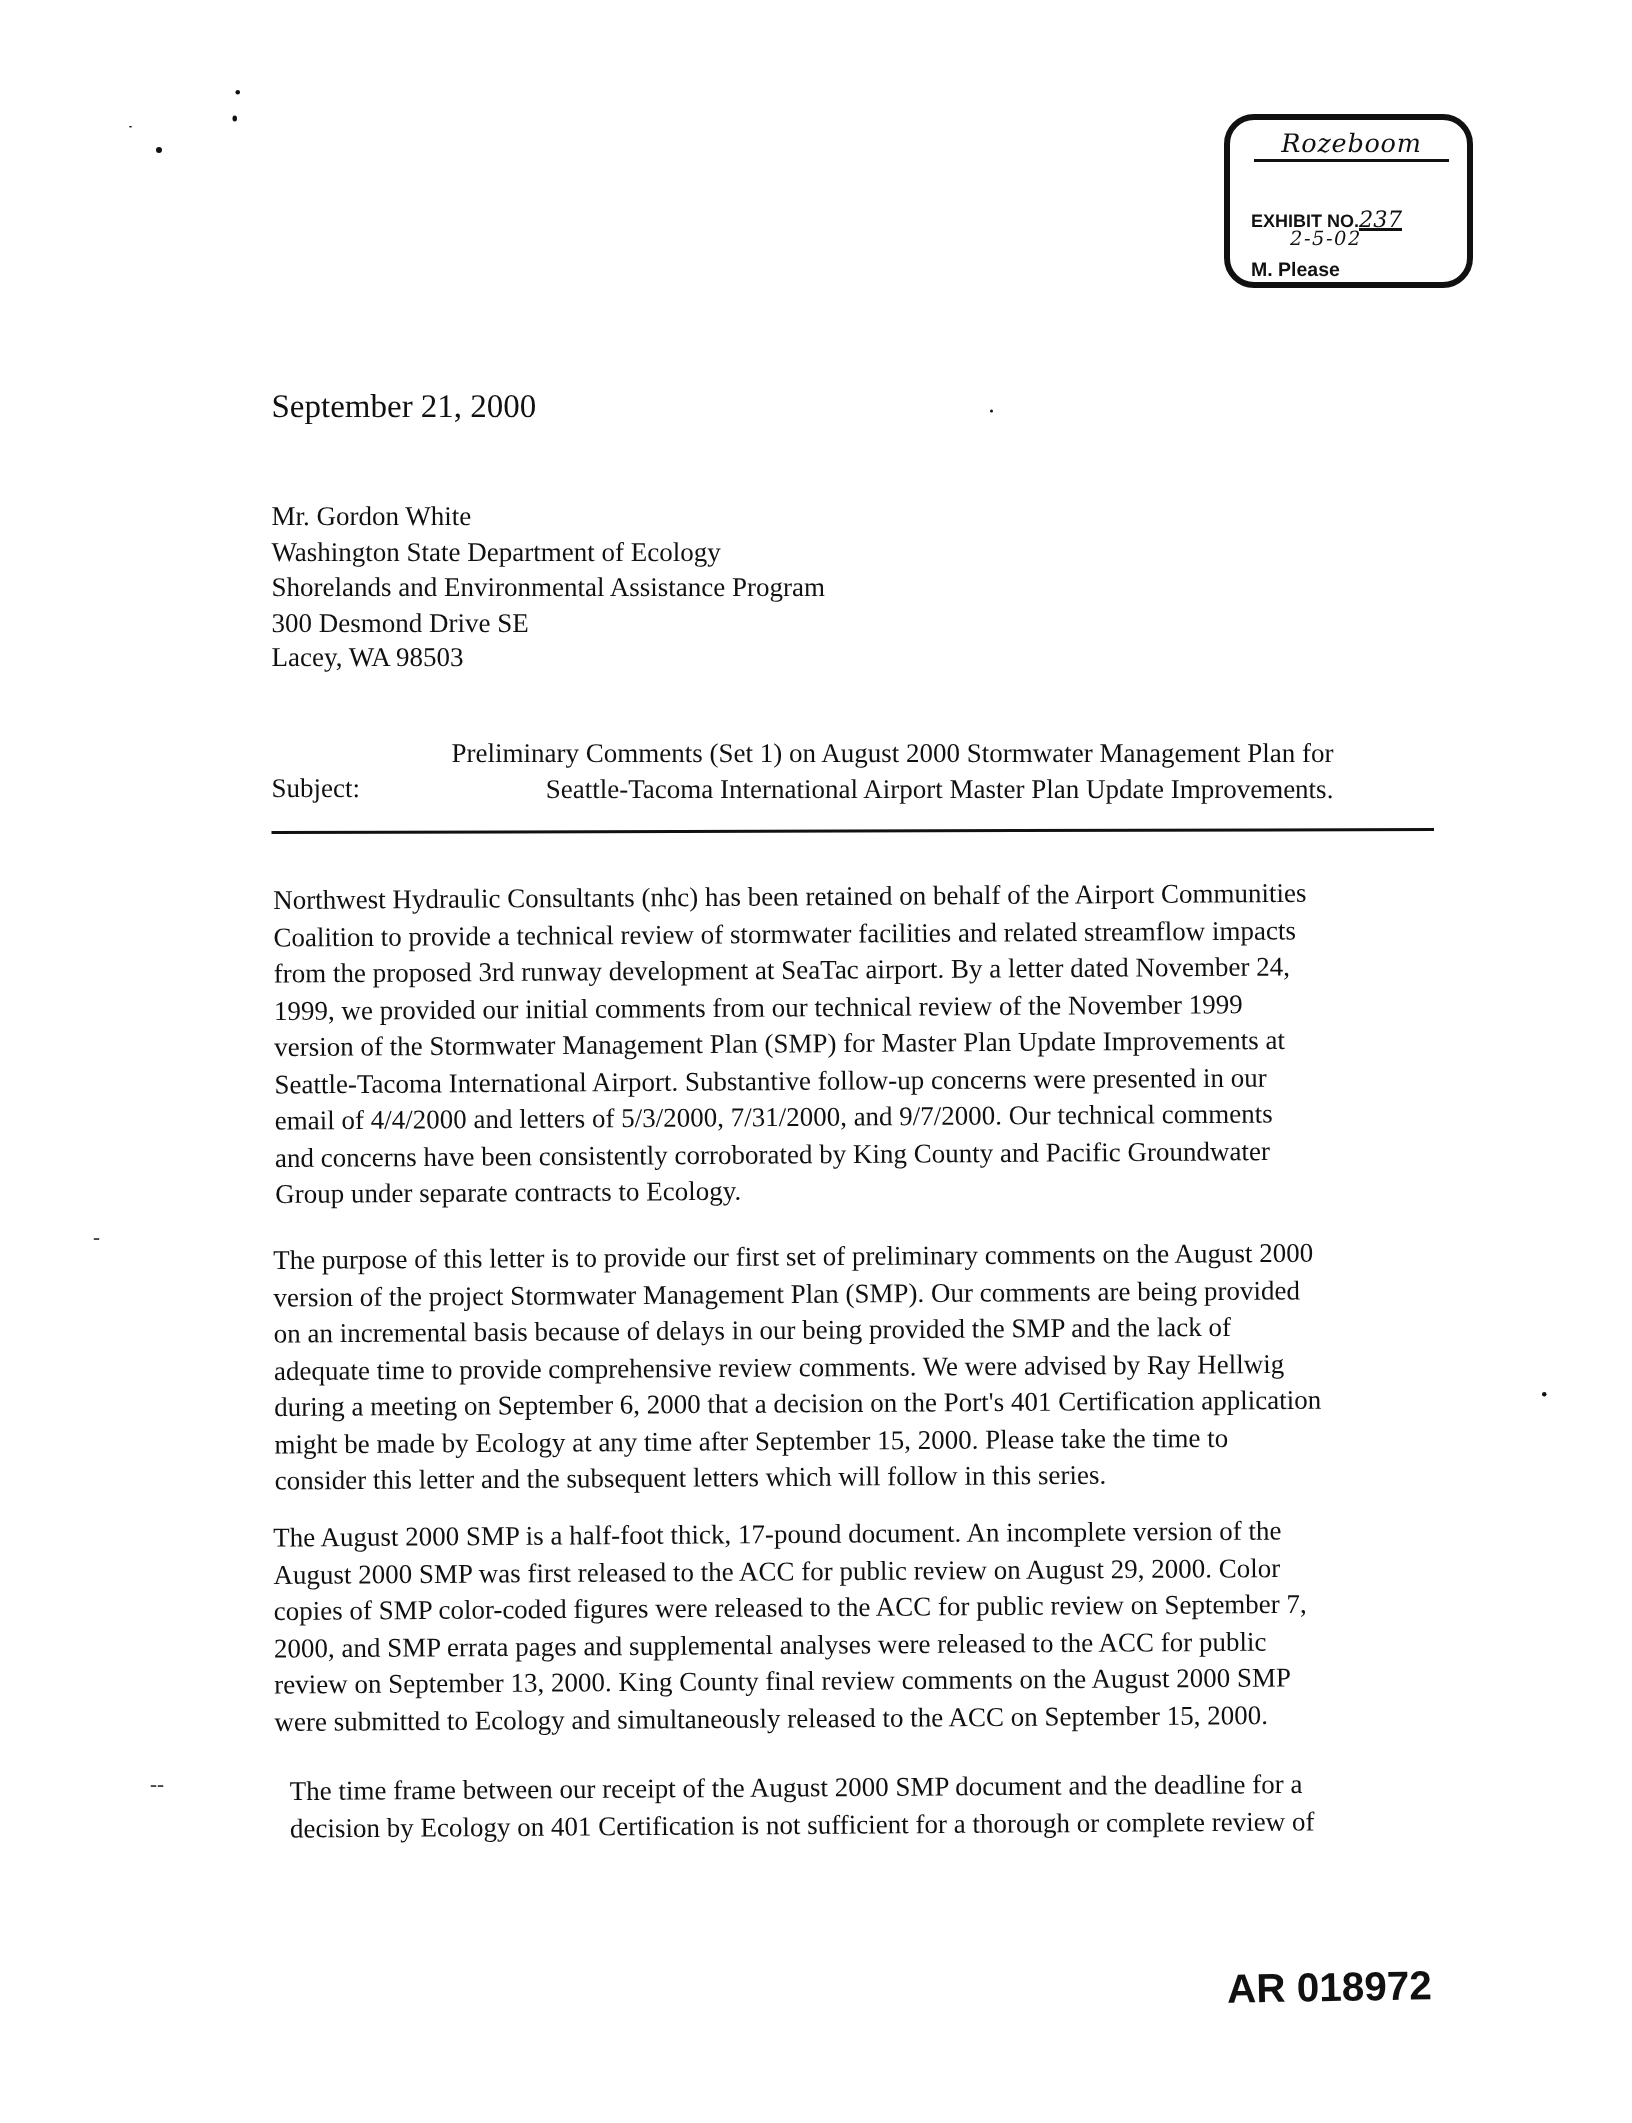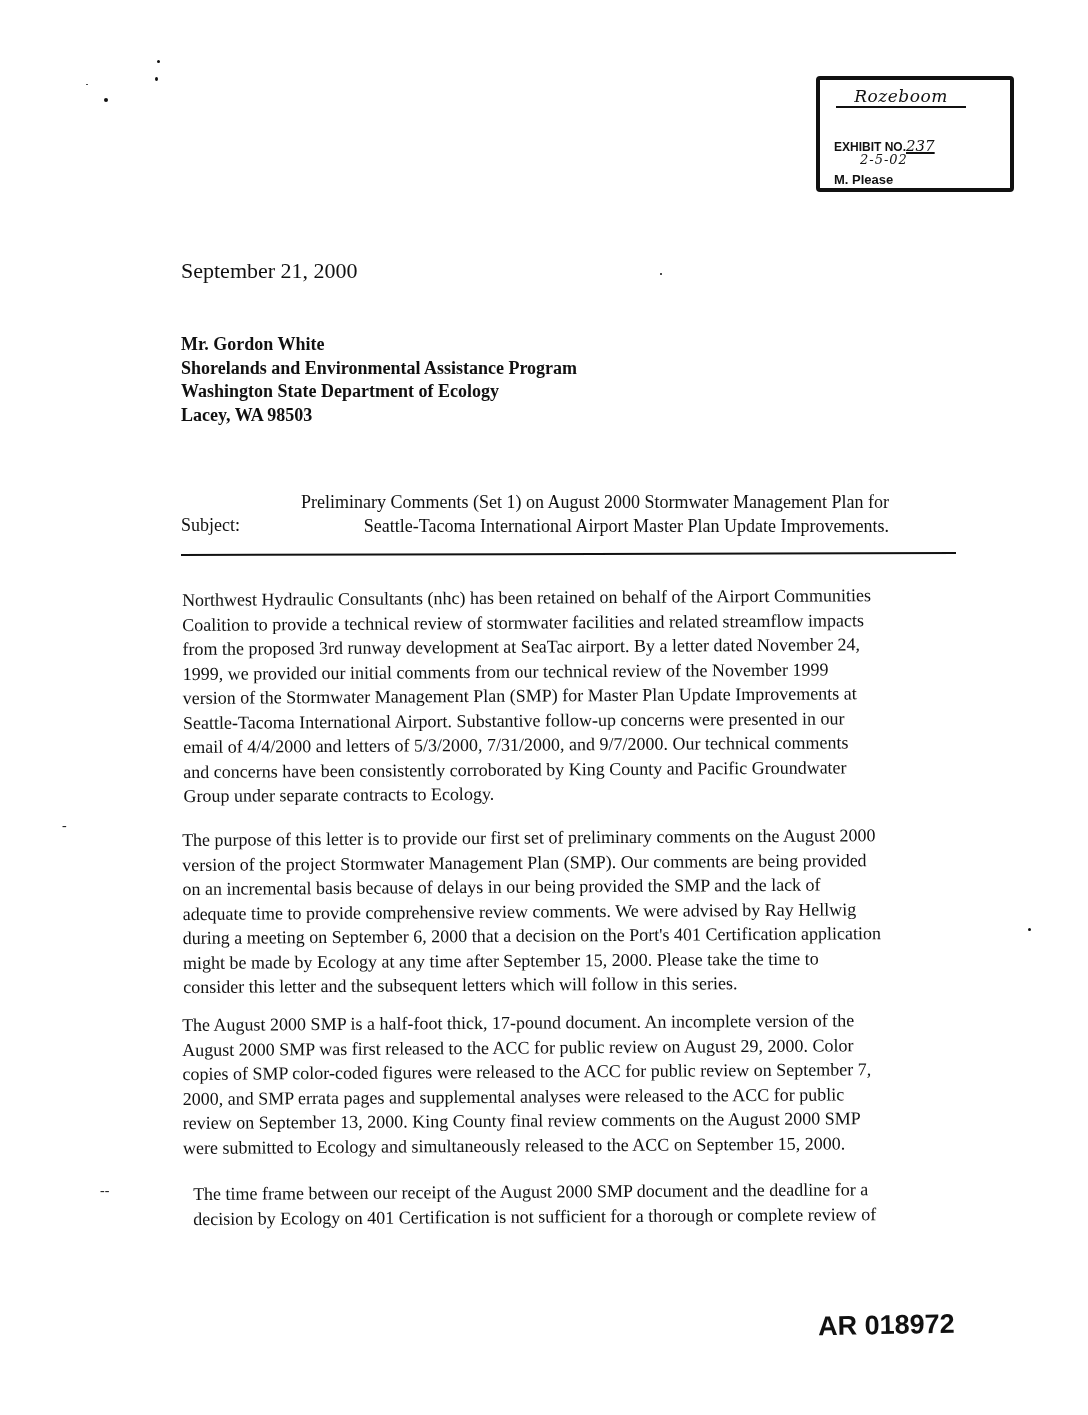--- a/index.html
+++ b/index.html
@@ -4,22 +4,22 @@
   <style>
     html, body { margin: 0; padding: 0; background: #ffffff; }
     body {
       width: 1088px; height: 1415px; position: relative; overflow: hidden;
       font-family: "Liberation Serif", serif; color: #111;
     }
     .page { position: absolute; left: 0; top: 0; width: 1088px; height: 1415px; }
     .speck { position: absolute; background: #111; border-radius: 50%; }
 
     .stamp {
-      position: absolute; left: 816px; top: 76px; width: 198px; height: 116px;
-      border: 4px solid #111; border-radius: 4px; box-sizing: border-box;
+      position: absolute; left: 816px; top: 76px; width: 166px; height: 116px;
+      border: 4px solid #111; border-radius: 20px; box-sizing: border-box;
       font-family: "Liberation Sans", sans-serif;
     }
     .stamp .name {
       position: absolute; left: 16px; top: 6px; width: 130px; text-align: center;
       font-family: "DejaVu Serif", serif; font-style: italic; font-size: 17px;
       border-bottom: 2px solid #111; padding-bottom: 0px; letter-spacing: 0.5px;
     }
     .stamp .exh {
       position: absolute; left: 14px; top: 57px; font-weight: bold; font-size: 12px;
     }
@@ -30,21 +30,21 @@
     .stamp .date {
       position: absolute; left: 40px; top: 72px; font-family: "DejaVu Serif", serif;
       font-style: italic; font-size: 13px; letter-spacing: 1px;
     }
     .stamp .reporter {
       position: absolute; left: 14px; top: 92px; font-weight: bold; font-size: 13px;
     }
 
     .date-line { position: absolute; left: 181px; top: 258px; font-size: 22px; }
     .address { position: absolute; left: 181px; top: 333px; font-size: 18px; line-height: 23.5px; }
-    .address div { white-space: nowrap; font-weight: bold; }
+    .address div { white-space: nowrap; }
 
     .subject-label { position: absolute; left: 181px; top: 497px; font-size: 18px; margin-top: 18px; }
     .subject-text {
       position: absolute; left: 301px; top: 490px; font-size: 18px; line-height: 24px;
       white-space: nowrap;
       text-align: right;
     }
     .rule {
       position: absolute; left: 181px; top: 553px; width: 775px; height: 2px;
       background: #111; transform: rotate(-0.15deg);
@@ -82,22 +82,23 @@
       <span>EXHIBIT NO.</span><span class="num">237</span>
     </div>
     <div class="date">2-5-02</div>
     <div class="reporter">M. Please</div>
   </div>
 
   <div class="date-line">September 21, 2000</div>
 
   <div class="address">
     <div>Mr. Gordon White</div>
+    <div>Washington State Department of Ecology</div>
     <div>Shorelands and Environmental Assistance Program</div>
-    <div>Washington State Department of Ecology</div>
+    <div>300 Desmond Drive SE</div>
     <div>Lacey, WA 98503</div>
   </div>
 
   <div class="subject-label">Subject:</div>
   <div class="subject-text">
     <div>Preliminary Comments (Set 1) on August 2000 Stormwater Management Plan for</div>
     <div>Seattle-Tacoma International Airport Master Plan Update Improvements.</div>
   </div>
   <div class="rule"></div>
 

